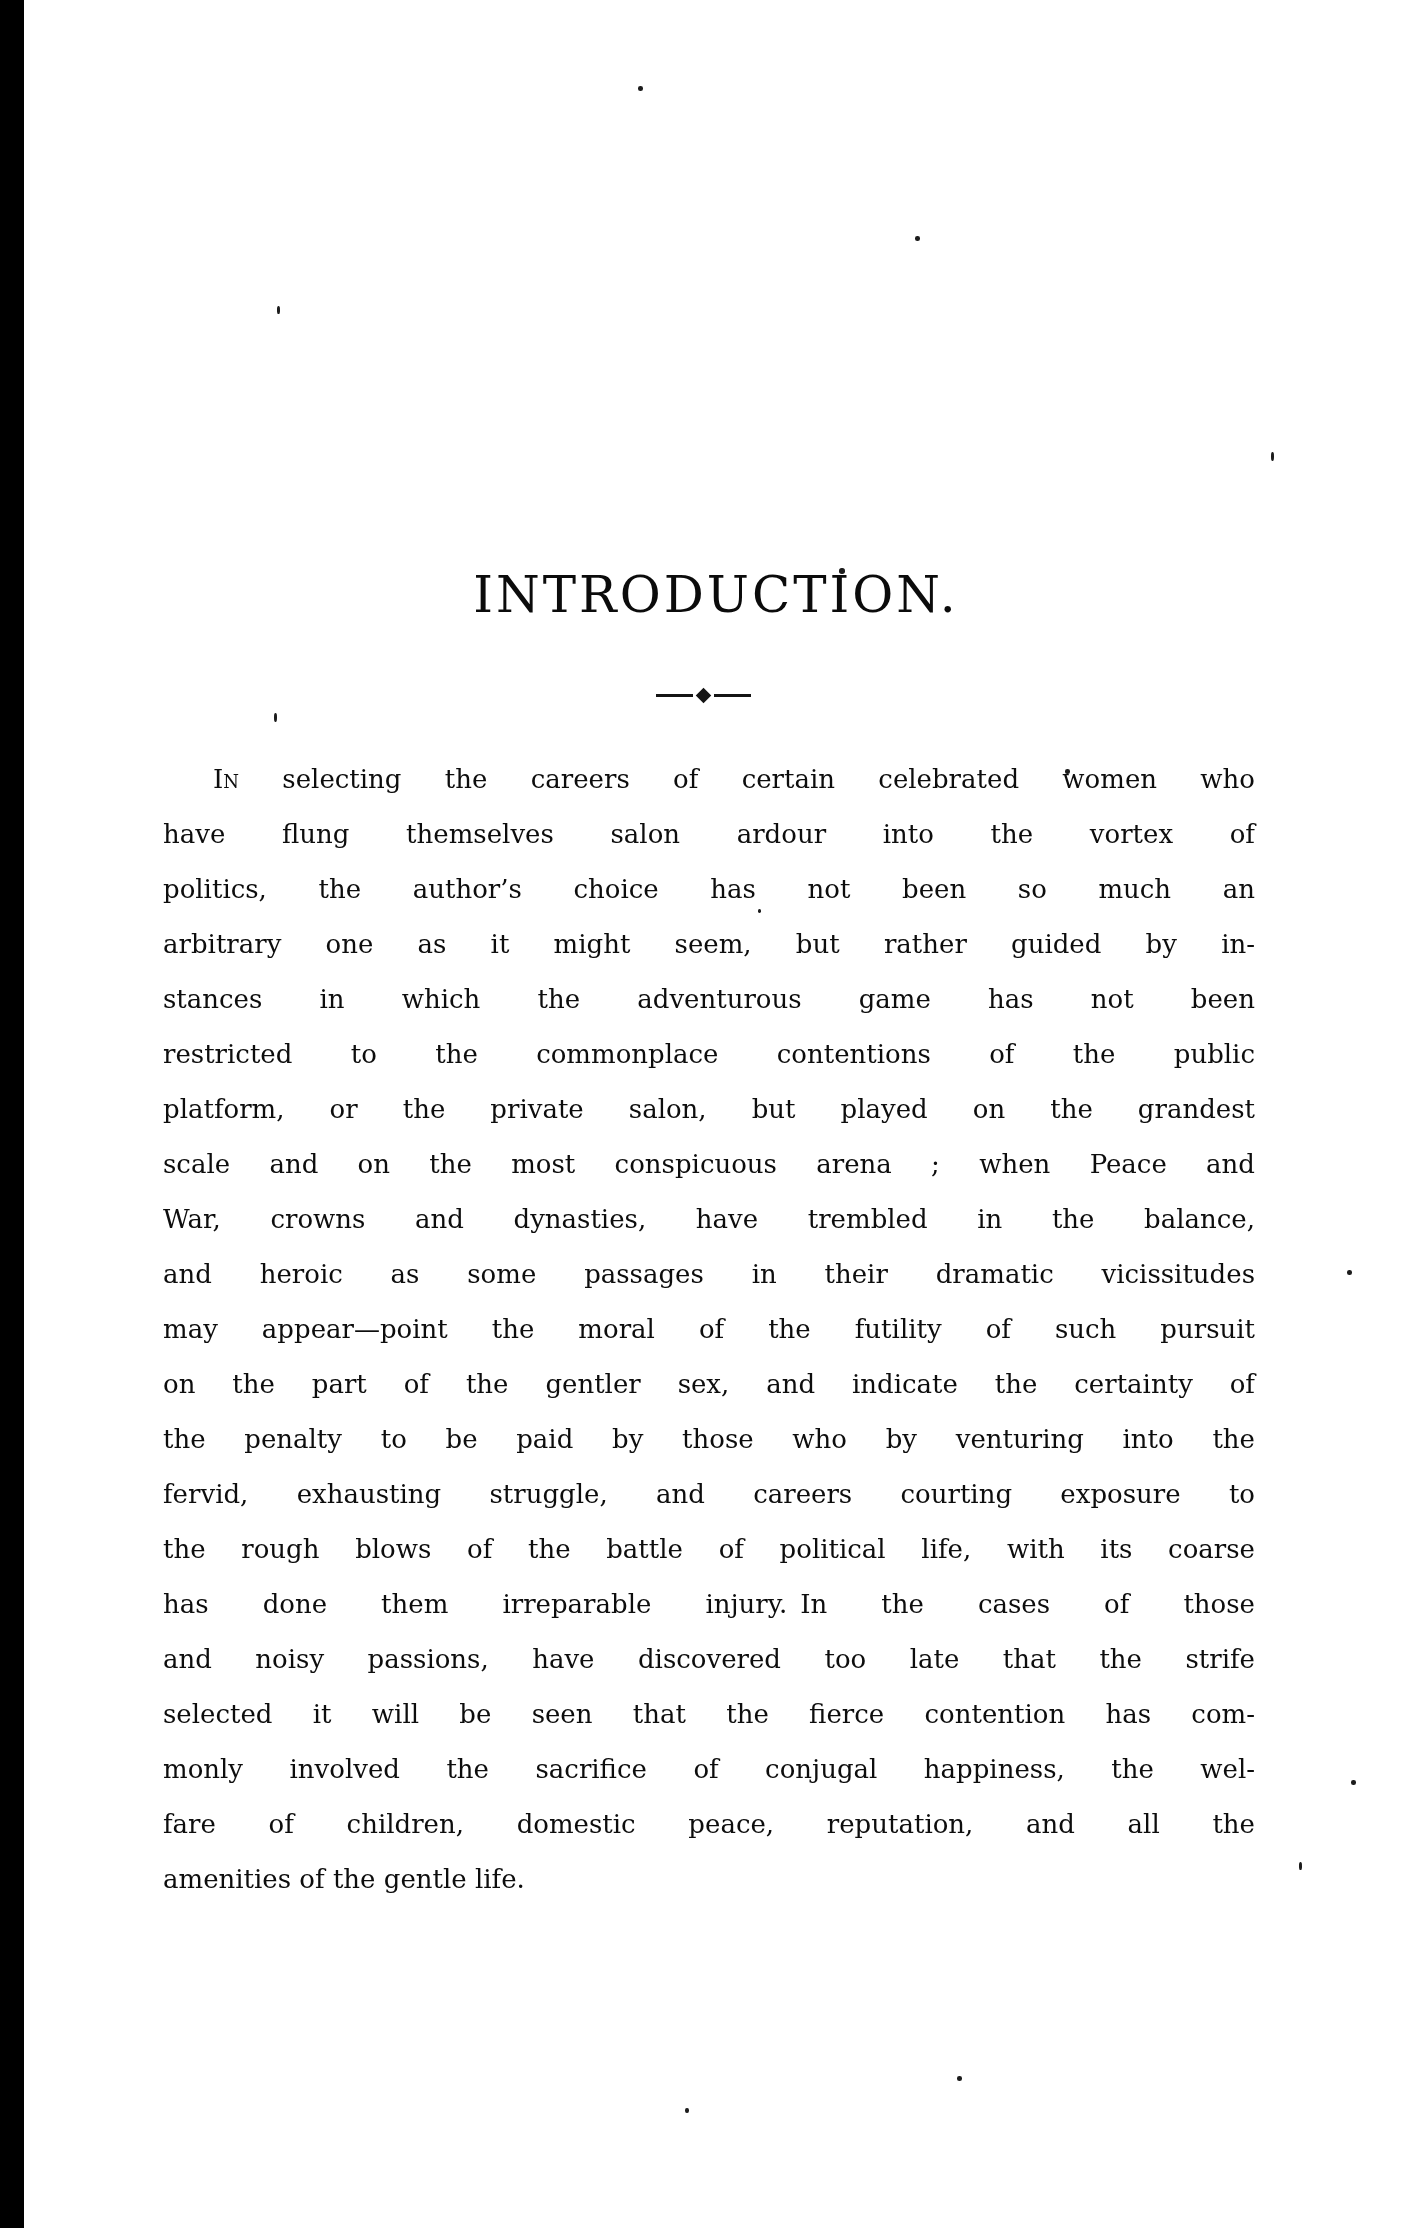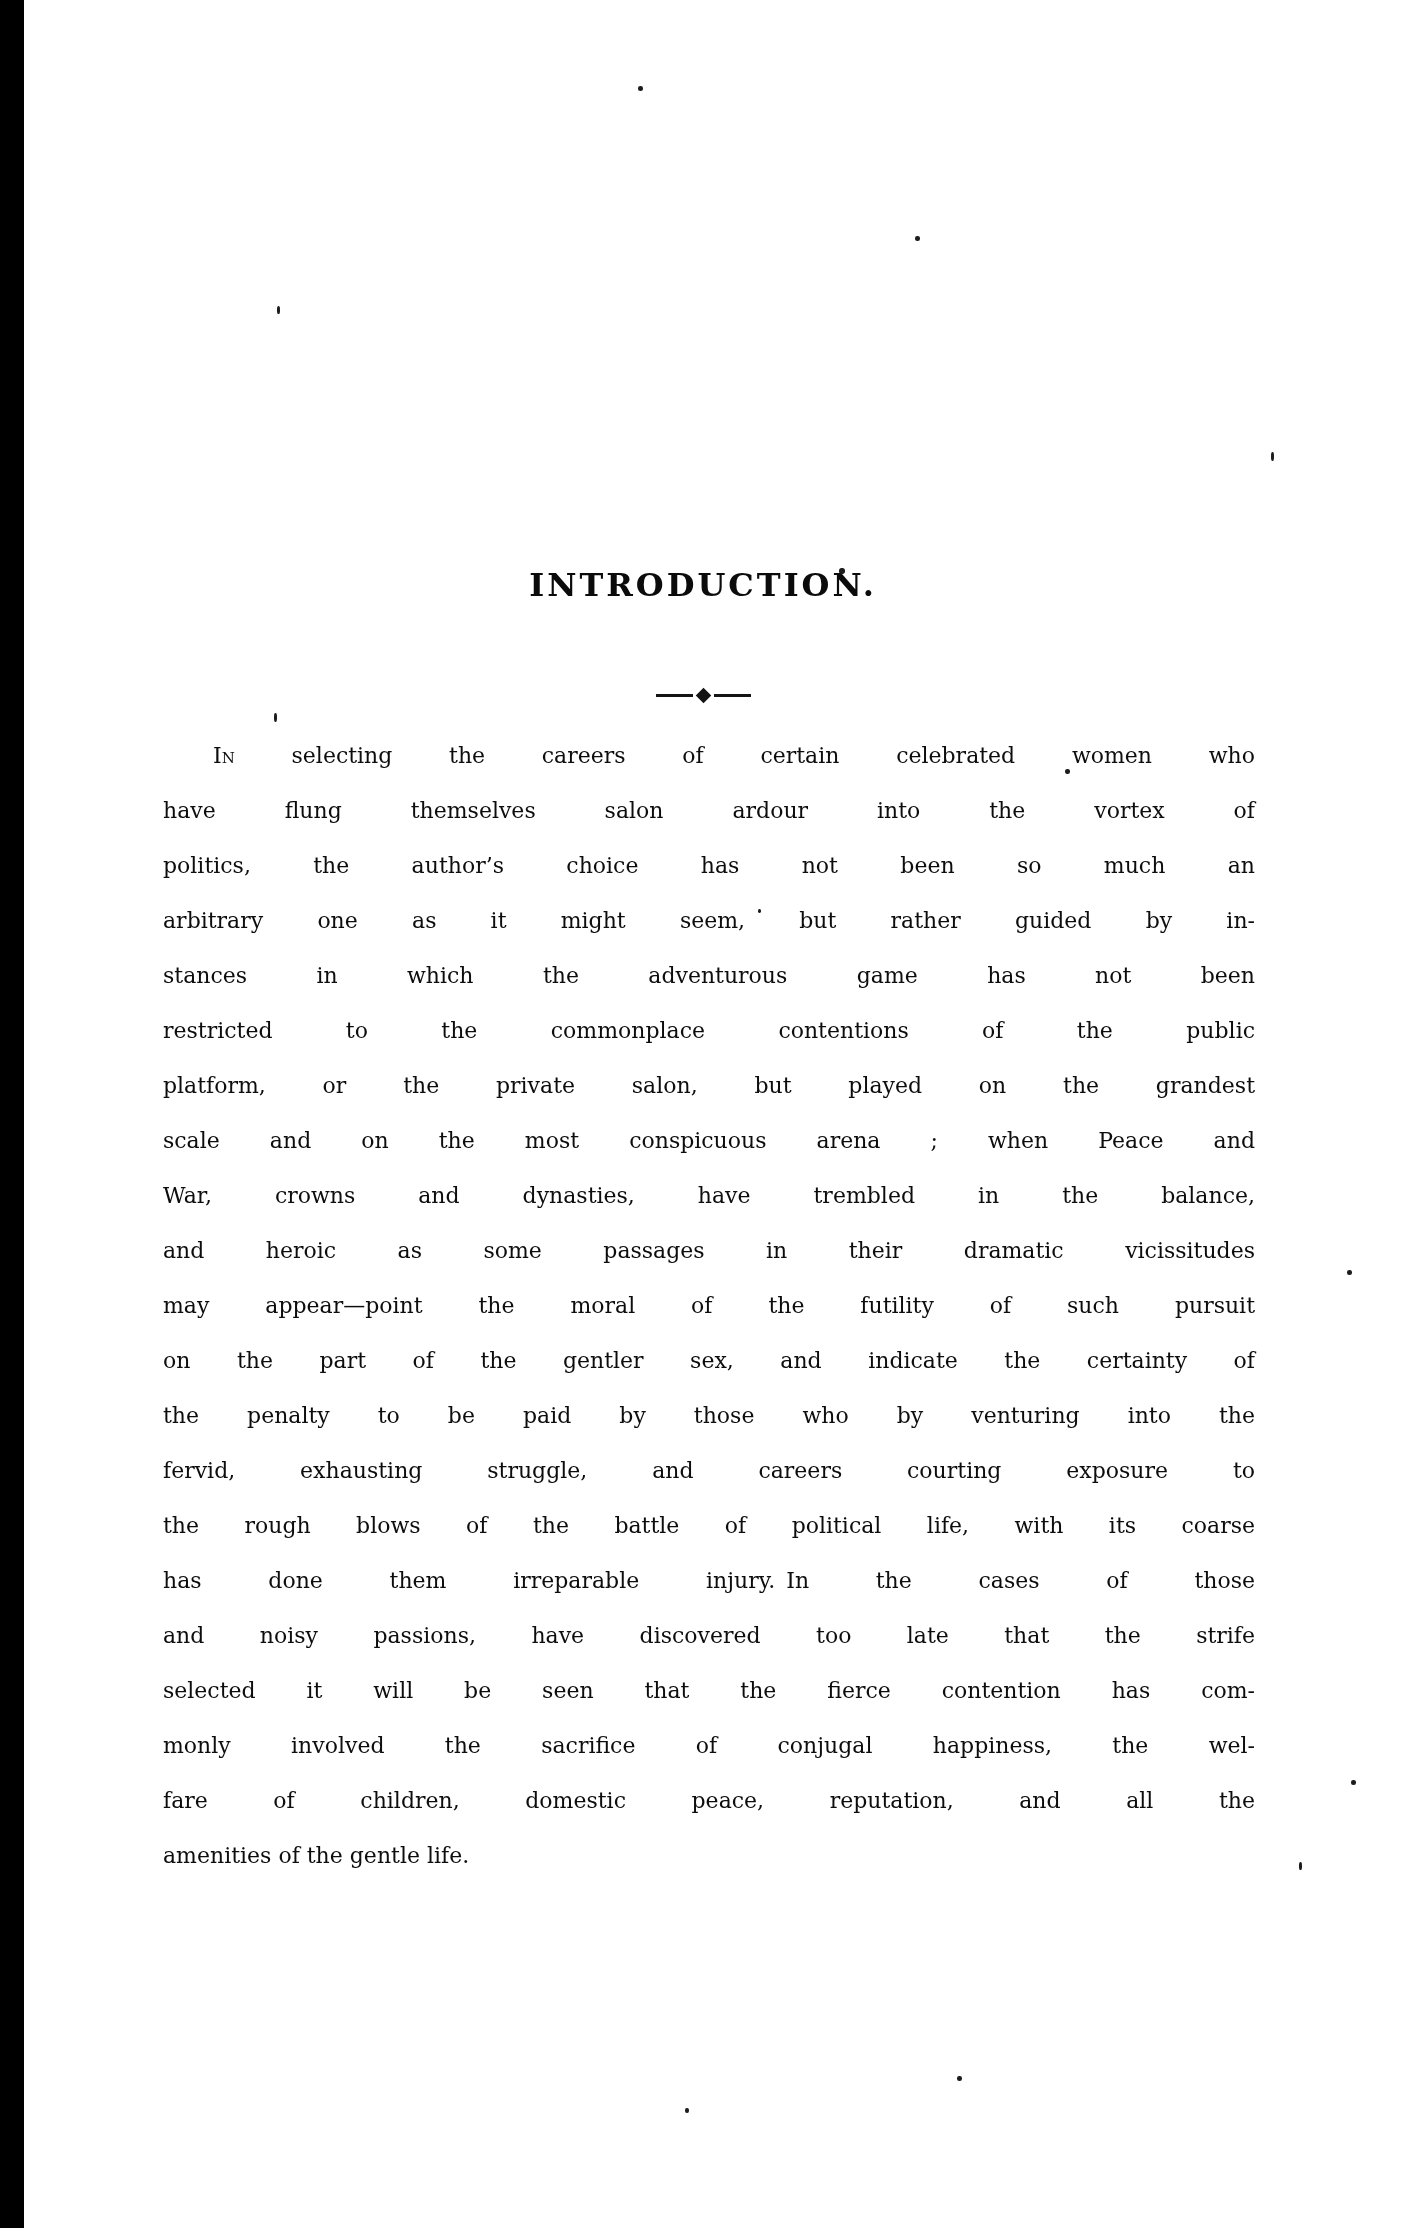--- a/index.html
+++ b/index.html
@@ -10,36 +10,36 @@
     color:#0d0d0d;
     font-family:"DejaVu Serif", serif;
     overflow:hidden;
   }
   .scan-gutter {
     position:absolute; left:0; top:0;
     width:24px; height:2228px;
     background:#000000;
   }
   .title {
-    position:absolute; top:566px; left:157px; width:1092px;
+    position:absolute; top:566px; left:170px; width:1092px;
     margin:0;
     text-align:center;
-    font-size:32px; font-weight:bold;
+    font-size:50px; font-weight:normal;
     letter-spacing:3px;
     color:#0b0b0b;
   }
   .divider {
     position:absolute; top:690px; left:157px; width:1092px;
     display:flex; align-items:center; justify-content:center; gap:5px;
   }
   .rule { width:37px; height:3px; background:#141414; }
   .diamond { width:11px; height:11px; background:#141414; transform:rotate(45deg); }
   .bodycol {
-    position:absolute; top:728px; left:163px; width:1092px;
-    font-size:22px; line-height:55px;
+    position:absolute; top:752px; left:163px; width:1092px;
+    font-size:26px; line-height:55px;
     text-justify:inter-word;
   }
   .line {
     height:55px;
     text-align:justify;
     text-align-last:justify;
   }
   .line.end { text-align-last:left; }
   .line.indent { text-indent:50px; }
   .lead { font-variant:small-caps; }

